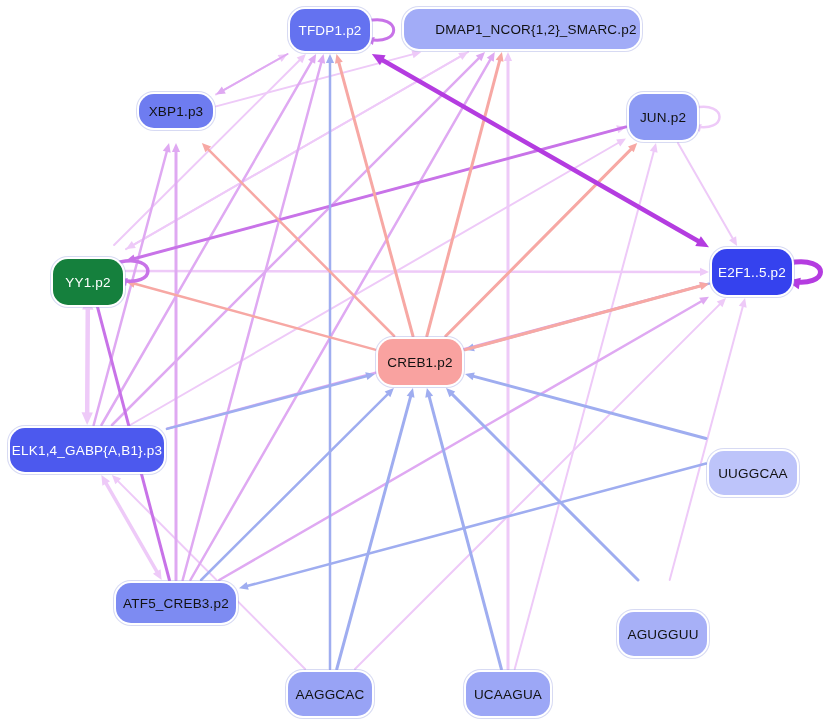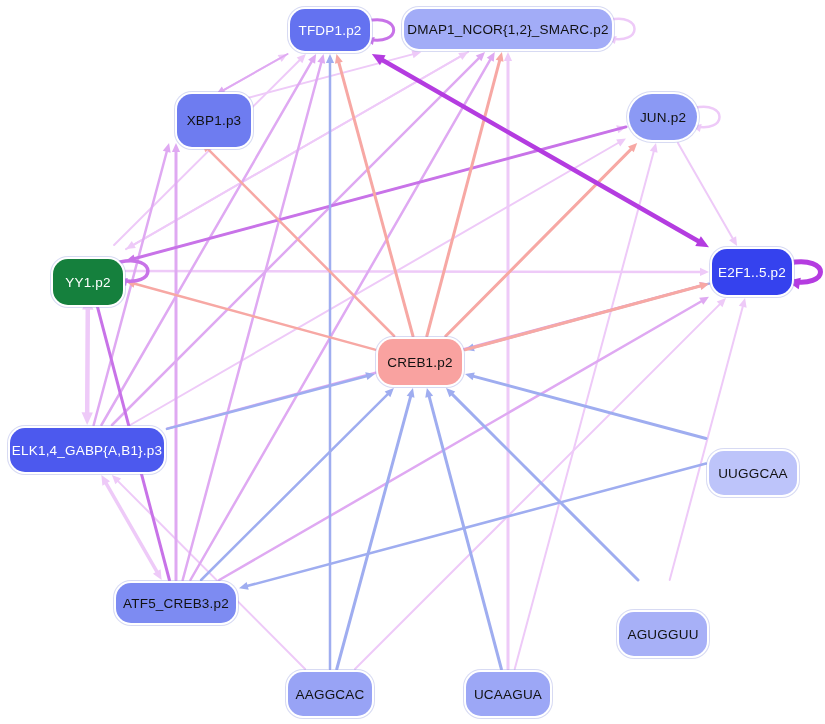--- a/index.html
+++ b/index.html
@@ -208,27 +208,27 @@
       </g>
       <g>
         <path d="M 789 263 C 831 255, 831 289, 789 281" stroke="#b43ce0" stroke-width="5" fill="none" stroke-linecap="round"></path>
         <polygon points="787,281 800.8650071946487,277.68577678899845 798.6757955323357,289.1791380161414" fill="#b43ce0"></polygon>
       </g>
     </svg>
 
 <div class="node" style="left: 290px; top: 9px; width: 80px; height: 42px; background: rgb(100, 114, 240);">
       <span style="color: rgb(255, 255, 255);">TFDP1.p2</span>
     </div>
-    <div class="node" style="left: 404px; top: 9px; width: 208px; height: 40px; background: rgb(162, 172, 247);">
+    <div class="node" style="left: 404px; top: 9px; width: 208px; height: 40px; background: rgb(162, 172, 247); padding-left: 28px;">
       <span style="color: rgb(17, 17, 17);">DMAP1_NCOR{1,2}_SMARC.p2</span>
     </div>
-    <div class="node" style="left: 629px; top: 94px; width: 68px; height: 46px; background: rgb(139, 153, 244); border-radius: 23px;">
+    <div class="node" style="left: 629px; top: 94px; width: 68px; height: 46px; background: rgb(139, 153, 244);">
       <span style="color: rgb(17, 17, 17);">JUN.p2</span>
     </div>
-    <div class="node" style="left: 139px; top: 94px; width: 74px; height: 53px; background: rgb(110, 124, 240); margin-left: 38px;">
+    <div class="node" style="left: 139px; top: 94px; width: 74px; height: 34px; background: rgb(110, 124, 240);">
       <span style="color: rgb(17, 17, 17);">XBP1.p3</span>
     </div>
     <div class="node" style="left: 53px; top: 248px; width: 70px; height: 46px; background: #15803d; margin-top: 11px;">
       <span style="color: rgb(255, 255, 255);">YY1.p2</span>
     </div>
     <div class="node" style="left: 712px; top: 249px; width: 80px; height: 46px; background: rgb(53, 66, 238);">
       <span style="color: rgb(255, 255, 255);">E2F1..5.p2</span>
     </div>
     <div class="node" style="left: 378px; top: 339px; width: 84px; height: 46px; background: rgb(249, 162, 160);">
       <span style="color: rgb(17, 17, 17);">CREB1.p2</span>

